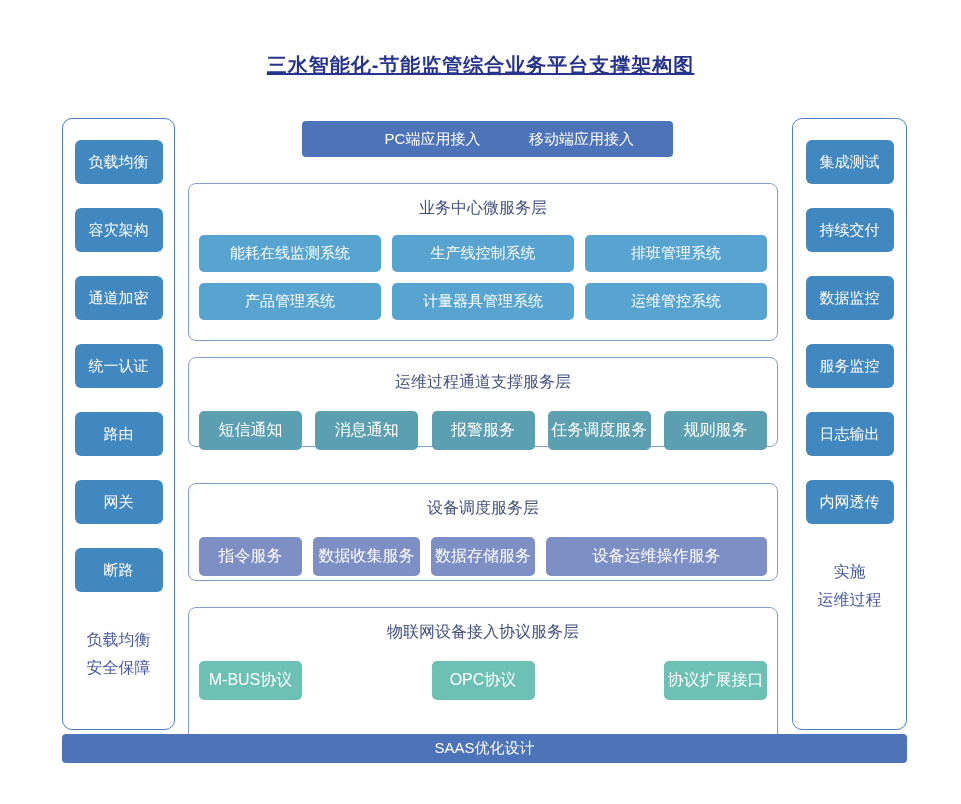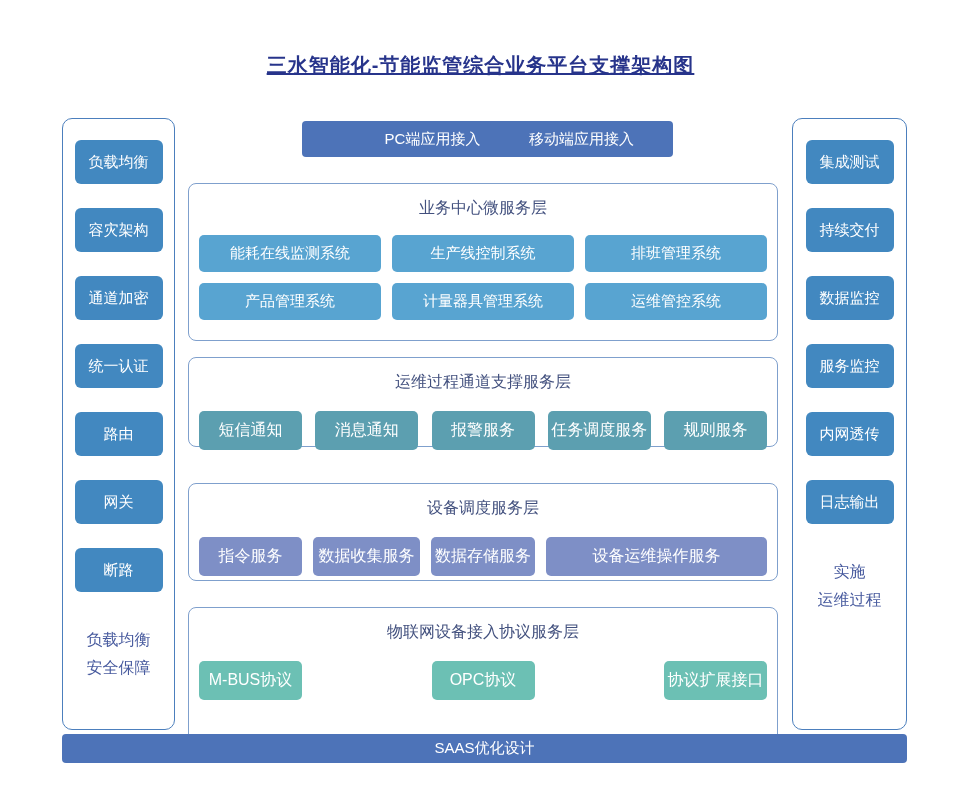--- a/index.html
+++ b/index.html
@@ -96,22 +96,22 @@
       <div>负载均衡</div>
       <div>安全保障</div>
     </div>
   </div>
 
   <div class="side-panel right">
     <div class="sbox">集成测试</div>
     <div class="sbox">持续交付</div>
     <div class="sbox">数据监控</div>
     <div class="sbox">服务监控</div>
+    <div class="sbox">日志输出</div>
     <div class="sbox">内网透传</div>
-    <div class="sbox">日志输出</div>
     <div class="side-caption">
       <div>实施</div>
       <div>运维过程</div>
     </div>
   </div>
 
   <div class="access-btn pc">PC端应用接入</div>
   <div class="access-btn mobile">移动端应用接入</div>
 
   <div class="layer layer1">

